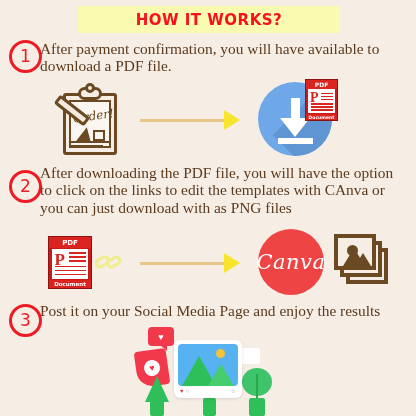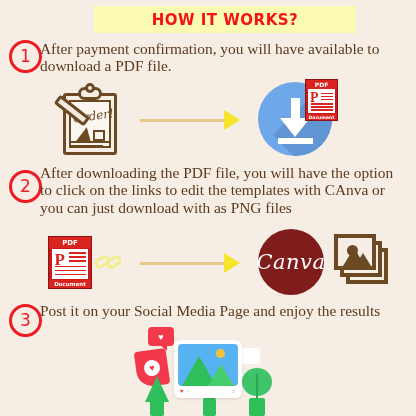--- a/index.html
+++ b/index.html
@@ -8,21 +8,21 @@
     background:#F6EDE4;
     font-family:"Liberation Serif", serif;
     overflow:hidden;
     position:relative;
   }
   .page{width:416px;height:416px;position:relative;}
 
   
   .header-band{
     position:absolute;left:78px;top:6px;width:262px;height:27px;
-    background:#FAFAB0;display:flex;align-items:center;justify-content:center;margin-left:16px;
+    background:#FAFAB0;display:flex;align-items:center;justify-content:center;
   }
   .header-title{
     font-family:"DejaVu Sans", sans-serif;
     font-weight:bold;font-size:15px;letter-spacing:.5px;
     color:#F5121C;white-space:nowrap;
   }
 
   
   .step{position:absolute;left:0;width:416px;}
   .badge{
@@ -94,21 +94,21 @@
     display:flex;align-items:center;justify-content:center;}
 
   
   .chain{position:absolute;left:95px;top:250px;width:26px;height:24px;
     transform:rotate(-30deg);}
   .chain span{position:absolute;width:16px;height:10px;border:3px solid #F0EE8C;
     border-radius:6px;box-sizing:border-box;}
 
   
   .canva{position:absolute;left:258px;top:229px;width:66px;height:66px;border-radius:50%;
-    background:#7f1d1d;display:flex;align-items:center;justify-content:center;}
+    background:#ef4444;display:flex;align-items:center;justify-content:center;}
   .canva span{color:#fff;font-family:"DejaVu Serif", serif;font-style:italic;
     font-size:21px;letter-spacing:.5px;}
 
   
   .photos{position:absolute;left:334px;top:234px;width:58px;height:54px;}
   .ph{position:absolute;border:4px solid #6B4A23;box-sizing:border-box;background:#F6EDE4;}
   .ph-sun{position:absolute;left:9px;top:7px;width:11px;height:11px;border-radius:50%;background:#6B4A23;}
   .ph-mtn{position:absolute;width:0;height:0;border-bottom-style:solid;border-bottom-color:#6B4A23;
     border-left:solid transparent;border-right:solid transparent;}
 

